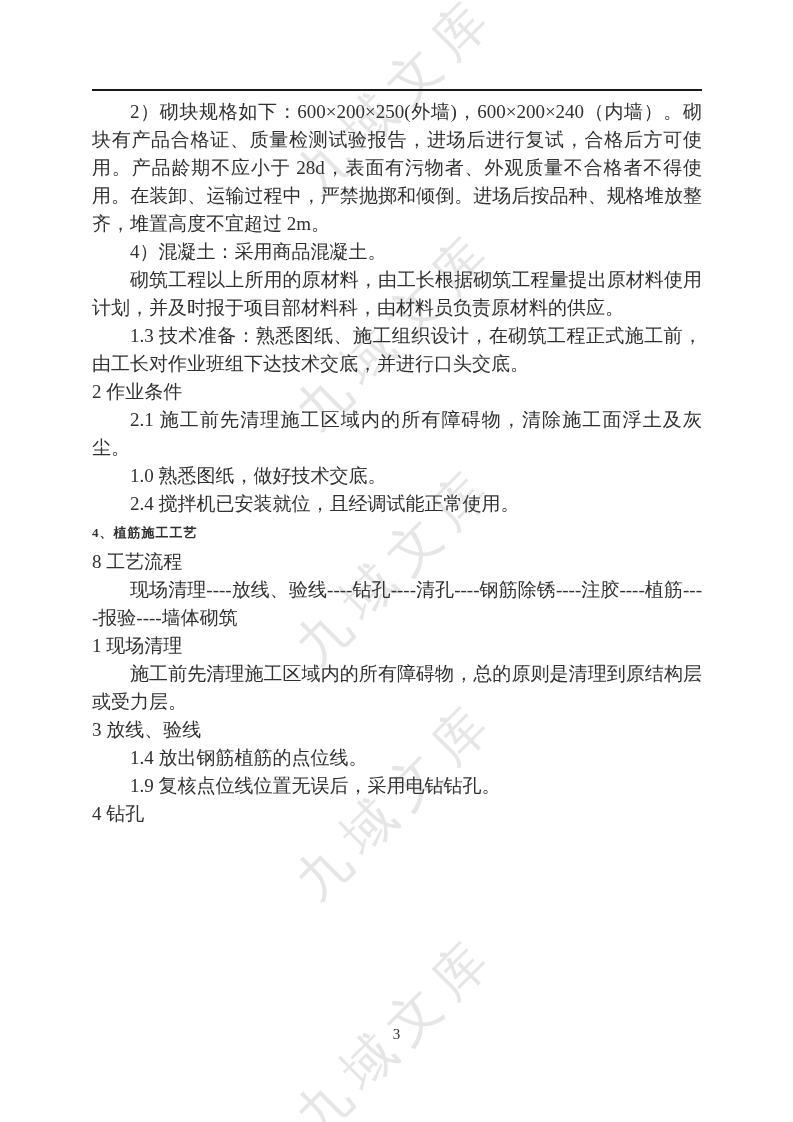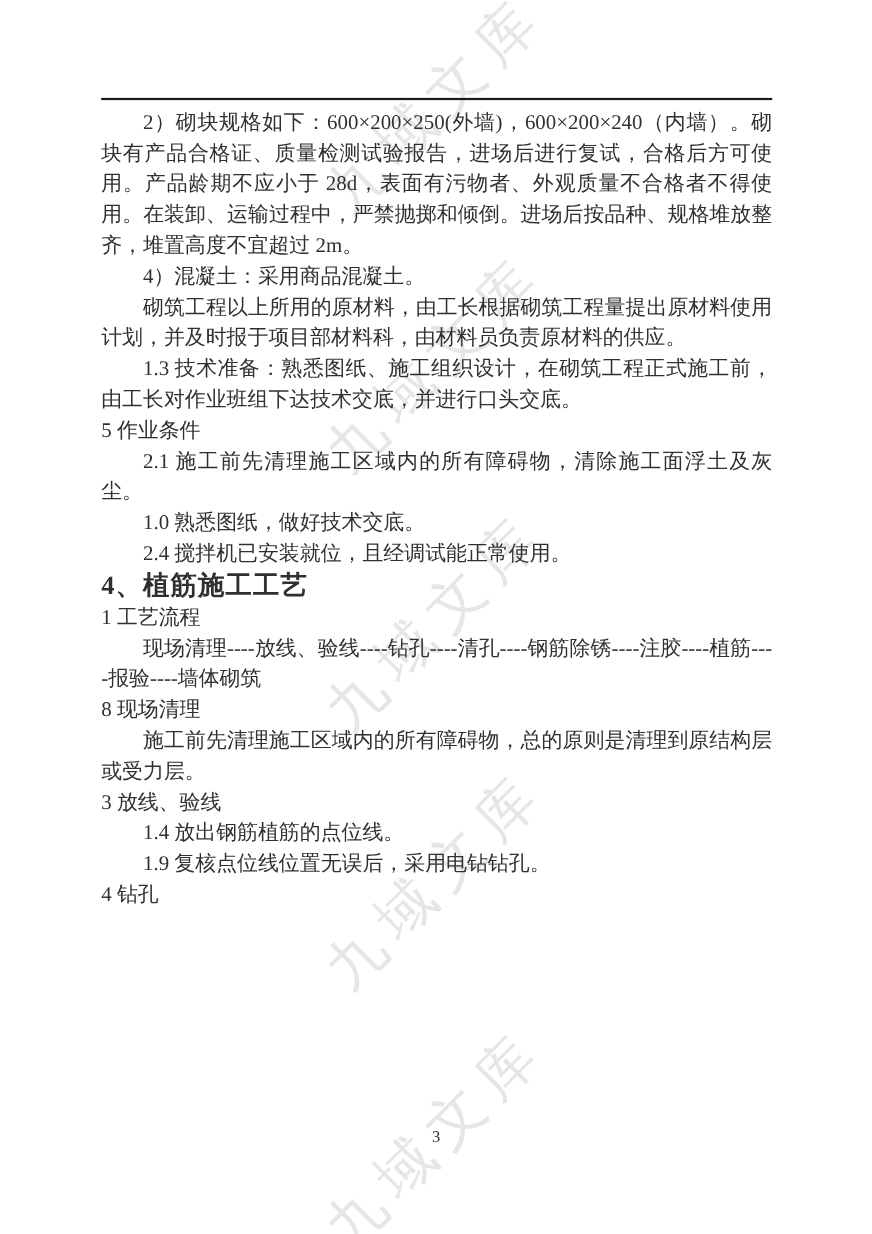--- a/index.html
+++ b/index.html
@@ -34,21 +34,21 @@
     font-size: 19px;
     line-height: 28px;
     color: #303030;
     text-align: justify;
   }
   .content p { margin: 0; }
   .para { text-indent: 2em; }
   .subhead { margin: 6px 0; }
   .bighead {
     font-weight: bold;
-    font-size: 24px;
+    font-size: 13px;
     line-height: 30px;
     margin: 9px 0 30px 0;
     letter-spacing: 1px;
   }
   .pagenum {
     position: absolute;
     left: 0; top: 1026px;
     width: 793px;
     text-align: center;
     font-size: 15px;
@@ -64,28 +64,28 @@
   <div class="wm" style="top: 330px; color: rgb(230, 230, 230);">九域文库</div>
   <div class="wm" style="top: 565px; color: rgb(230, 230, 230);">九域文库</div>
   <div class="wm" style="top: 800px; color: rgb(230, 230, 230);">九域文库</div>
   <div class="wm" style="top: 1035px; color: rgb(230, 230, 230);">九域文库</div>
 
   <div class="content" style="color: rgb(48, 48, 48); border-top-color: rgb(26, 26, 26);">
     <p class="para">2）砌块规格如下：600×200×250(外墙)，600×200×240（内墙）。砌块有产品合格证、质量检测试验报告，进场后进行复试，合格后方可使用。产品龄期不应小于 28d，表面有污物者、外观质量不合格者不得使用。在装卸、运输过程中，严禁抛掷和倾倒。进场后按品种、规格堆放整齐，堆置高度不宜超过 2m。</p>
     <p class="para">4）混凝土：采用商品混凝土。</p>
     <p class="para">砌筑工程以上所用的原材料，由工长根据砌筑工程量提出原材料使用计划，并及时报于项目部材料科，由材料员负责原材料的供应。</p>
     <p class="para">1.3 技术准备：熟悉图纸、施工组织设计，在砌筑工程正式施工前，由工长对作业班组下达技术交底，并进行口头交底。</p>
-    <p class="subhead">5 作业条件</p>
+    <p class="subhead">2 作业条件</p>
     <p class="para">2.1 施工前先清理施工区域内的所有障碍物，清除施工面浮土及灰尘。</p>
     <p class="para">1.0 熟悉图纸，做好技术交底。</p>
     <p class="para">2.4 搅拌机已安装就位，且经调试能正常使用。</p>
     <p class="bighead">4、植筋施工工艺</p>
-    <p class="subhead">1 工艺流程</p>
+    <p class="subhead">8 工艺流程</p>
     <p class="para">现场清理----放线、验线----钻孔----清孔----钢筋除锈----注胶----植筋----报验----墙体砌筑</p>
-    <p class="subhead">8 现场清理</p>
+    <p class="subhead">1 现场清理</p>
     <p class="para">施工前先清理施工区域内的所有障碍物，总的原则是清理到原结构层或受力层。</p>
     <p class="subhead">3 放线、验线</p>
     <p class="para">1.4 放出钢筋植筋的点位线。</p>
     <p class="para">1.9 复核点位线位置无误后，采用电钻钻孔。</p>
     <p class="subhead">4 钻孔</p>
   </div>
 
   <div class="pagenum" style="color: rgb(48, 48, 48);">3</div>
 
 </div>

